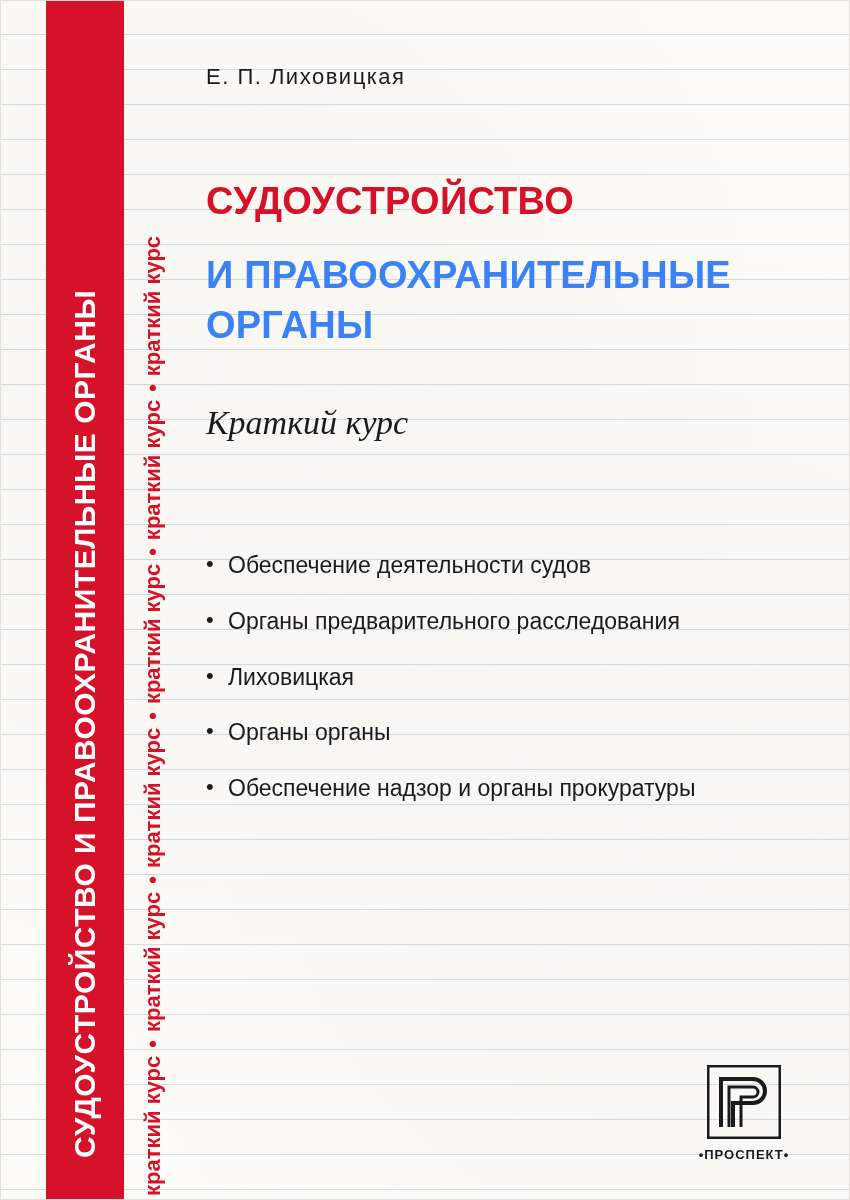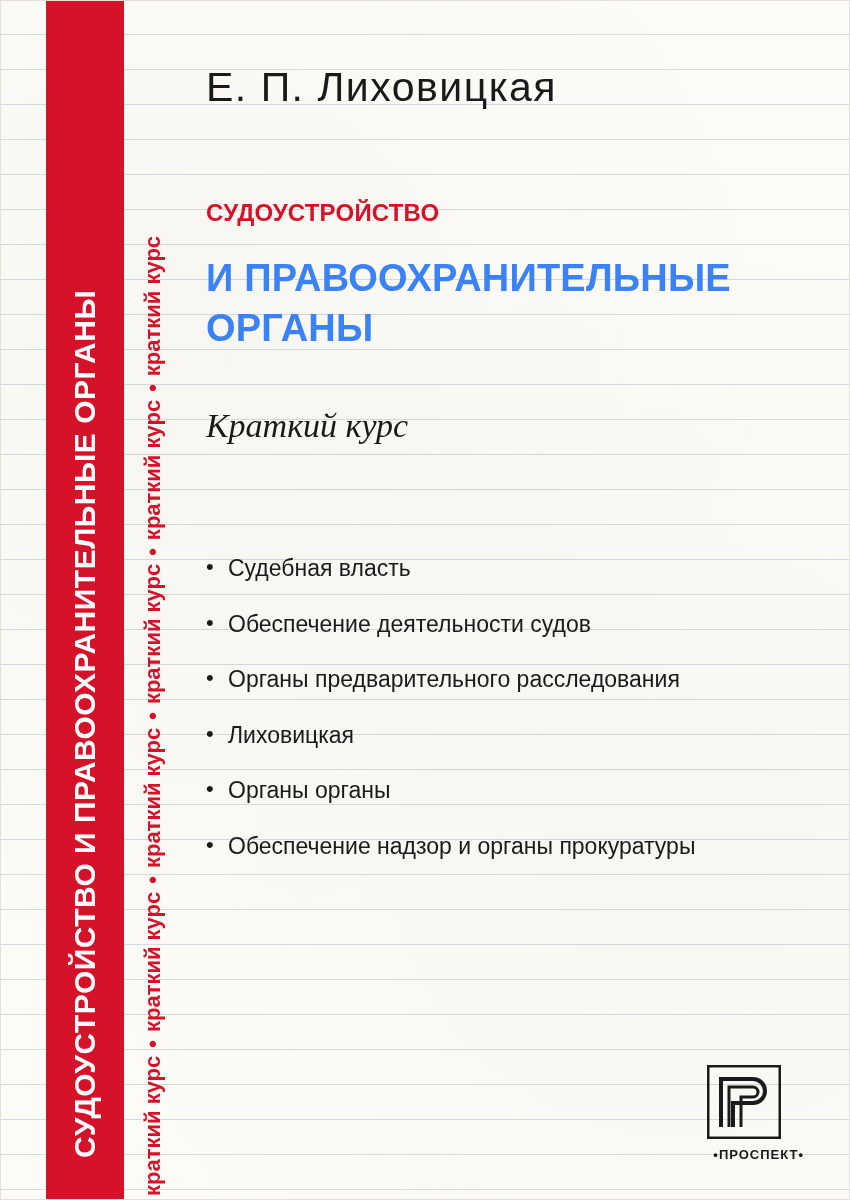--- a/index.html
+++ b/index.html
@@ -121,31 +121,31 @@
     left: 182px;
     top: 0;
     width: 668px;
     height: 1200px;
     z-index: 2;
     box-sizing: border-box;
     padding: 64px 40px 40px 24px;
   }
 
   .author {
-    font-size: 41px;
+    font-size: 22px;
     color: #1a1a1a;
     letter-spacing: 1.5px;
     margin: 0 0 86px 0;
     font-weight: normal;
   }
 
   .title-main {
     color: #d6112a;
     font-weight: bold;
-    font-size: 24px;
+    font-size: 38px;
     line-height: 1.32;
     letter-spacing: 0.2px;
     margin: 0;
   }
   .title-line2 {
     color: #3b82f6;
     font-weight: bold;
     font-size: 38px;
     line-height: 1.32;
     letter-spacing: 0.2px;
@@ -181,21 +181,21 @@
     font-size: 22px;
     color: #1a1a1a;
   }
 
   
   .publisher {
     position: absolute;
     right: 46px;
     bottom: 38px;
     width: 120px;
-    text-align: right;
+    text-align: center;
     margin-top: 28px;
   }
   .publisher-mark {
     width: 74px;
     height: 74px;
     margin: 0 auto 8px auto;
     display: block;
   }
   .publisher-name {
     font-size: 13px;
@@ -244,21 +244,20 @@
   <div class="content">
 
     <div class="author">Е. П. Лиховицкая</div>
 
     <div class="title-main">СУДОУСТРОЙСТВО</div>
     <div class="title-line2">И ПРАВООХРАНИТЕЛЬНЫЕ ОРГАНЫ</div>
 
     <div class="subtitle">Краткий курс</div>
 
     <ul class="topics">
-      <li>Судебная власть</li>
       <li>Обеспечение деятельности судов</li>
       <li>Органы предварительного расследования</li>
       <li>Лиховицкая</li>
       <li>Органы органы</li>
       <li>Обеспечение надзор и органы прокуратуры</li>
     </ul>
 
   </div>
 
   <div class="publisher">

